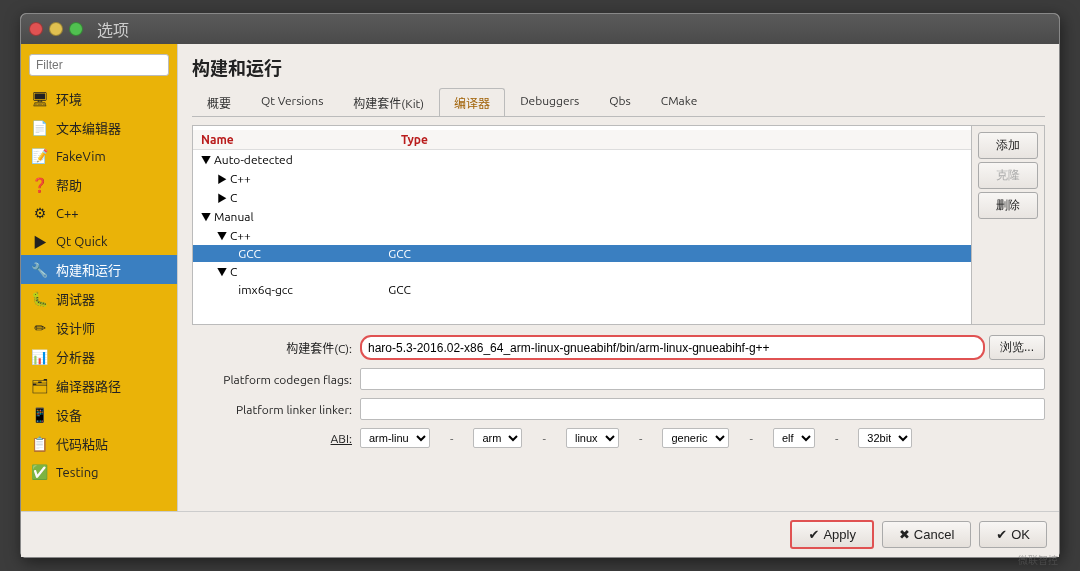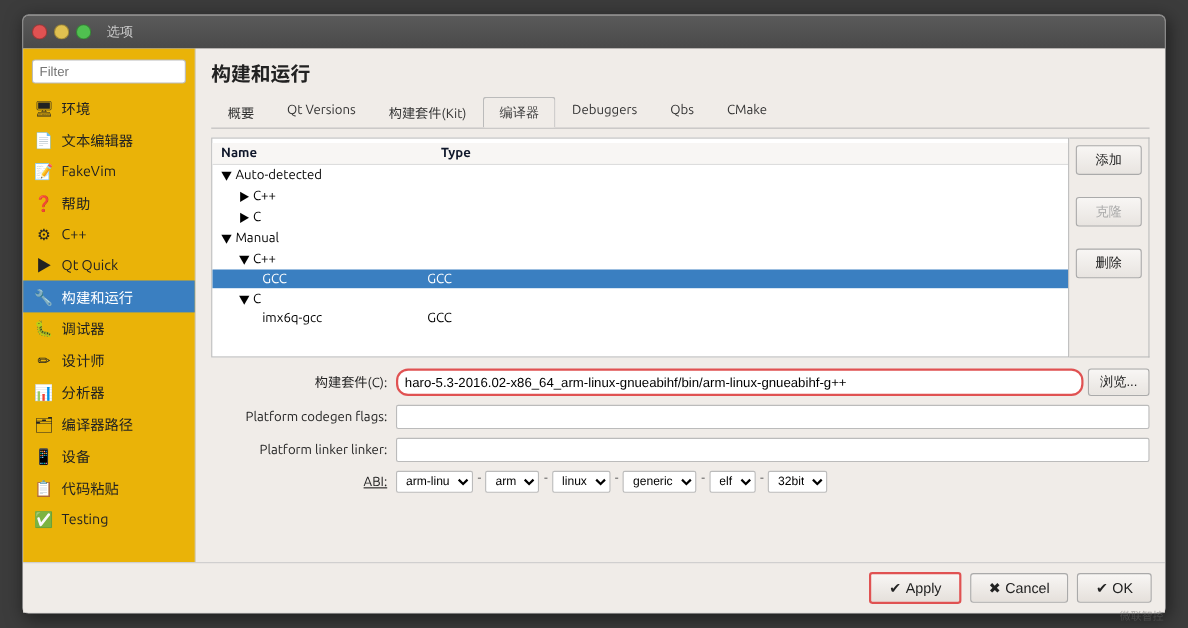--- a/index.html
+++ b/index.html
@@ -37,23 +37,22 @@
       width: 14px; height: 14px;
       border-radius: 50%;
       border: 1px solid rgba(0,0,0,0.3);
       cursor: pointer;
     }
     .titlebar-close { background: #e05252; }
     .titlebar-min { background: #e0c050; }
     .titlebar-max { background: #50c050; }
     .titlebar-title {
       color: #ccc;
-      font-size: 12px;
+      font-size: 16px;
       margin-left: 8px;
-      font-family: Liberation Mono, monospace;
     }
     .content {
       display: flex;
       flex: 1;
       overflow: hidden;
     }
     
     .sidebar {
       width: 157px;
       background: #eab308;
@@ -119,43 +118,42 @@
       color: #333;
       border: 1px solid transparent;
       border-bottom: none;
       border-radius: 3px 3px 0 0;
       background: transparent;
     }
     .tab.active {
       background: #f0ece8;
       border-color: #bbb;
       border-bottom-color: #f0ece8;
-      color: #404040;
-      font-family: Liberation Serif, serif;
+      color: #a16207;
     }
     
     .tree-area {
       border: 1px solid #bbb;
       background: #fff;
       flex: 0 0 auto;
       height: 200px;
       overflow-y: auto;
       display: flex;
       position: relative;
     }
     .tree-panel {
       flex: 1;
       padding: 4px 0;
     }
     .tree-header {
       display: flex;
       padding: 3px 8px;
       font-weight: bold;
       font-size: 12px;
-      color: #0f172a;
+      color: #b91c1c;
       border-bottom: 1px solid #ddd;
       background: #f8f6f4;
     }
     .tree-header-name { width: 200px; }
     .tree-header-type { flex: 1; }
     .tree-row {
       display: flex;
       align-items: center;
       padding: 2px 8px;
       font-size: 12px;
@@ -163,21 +161,21 @@
     }
     .tree-row.selected { background: #3a7fc1; color: #fff; }
     .tree-row .indent { display: inline-block; }
     .tree-row .arrow { font-size: 10px; margin-right: 3px; cursor: pointer; }
     .tree-row .name { min-width: 150px; }
     .tree-row .type { flex: 1; }
     
     .right-btns {
       display: flex;
       flex-direction: column;
-      gap: 20px;
+      gap: 3px;
       padding: 6px;
       border: 1px solid #bbb;
       border-left: none;
       background: #f0ece8;
     }
     .right-btns button {
       padding: 4px 10px;
       min-width: 60px;
       font-size: 12px;
       cursor: pointer;
@@ -232,23 +230,23 @@
       cursor: pointer;
       background: linear-gradient(to bottom, #f8f6f4, #e8e4e0);
       border: 1px solid #aaa;
       border-radius: 3px;
       color: #222;
       flex-shrink: 0;
     }
     
     .abi-select-group {
       display: flex;
-      gap: 4px;
+      gap: 20px;
       flex: 1;
-      align-items: flex-start;
+      align-items: center;
     }
     .abi-select {
       padding: 2px 4px;
       font-size: 11px;
       border: 1px solid #bbb;
       border-radius: 2px;
       background: #fff;
       cursor: pointer;
     }
     .abi-dash { color: #555; font-size: 12px; }

